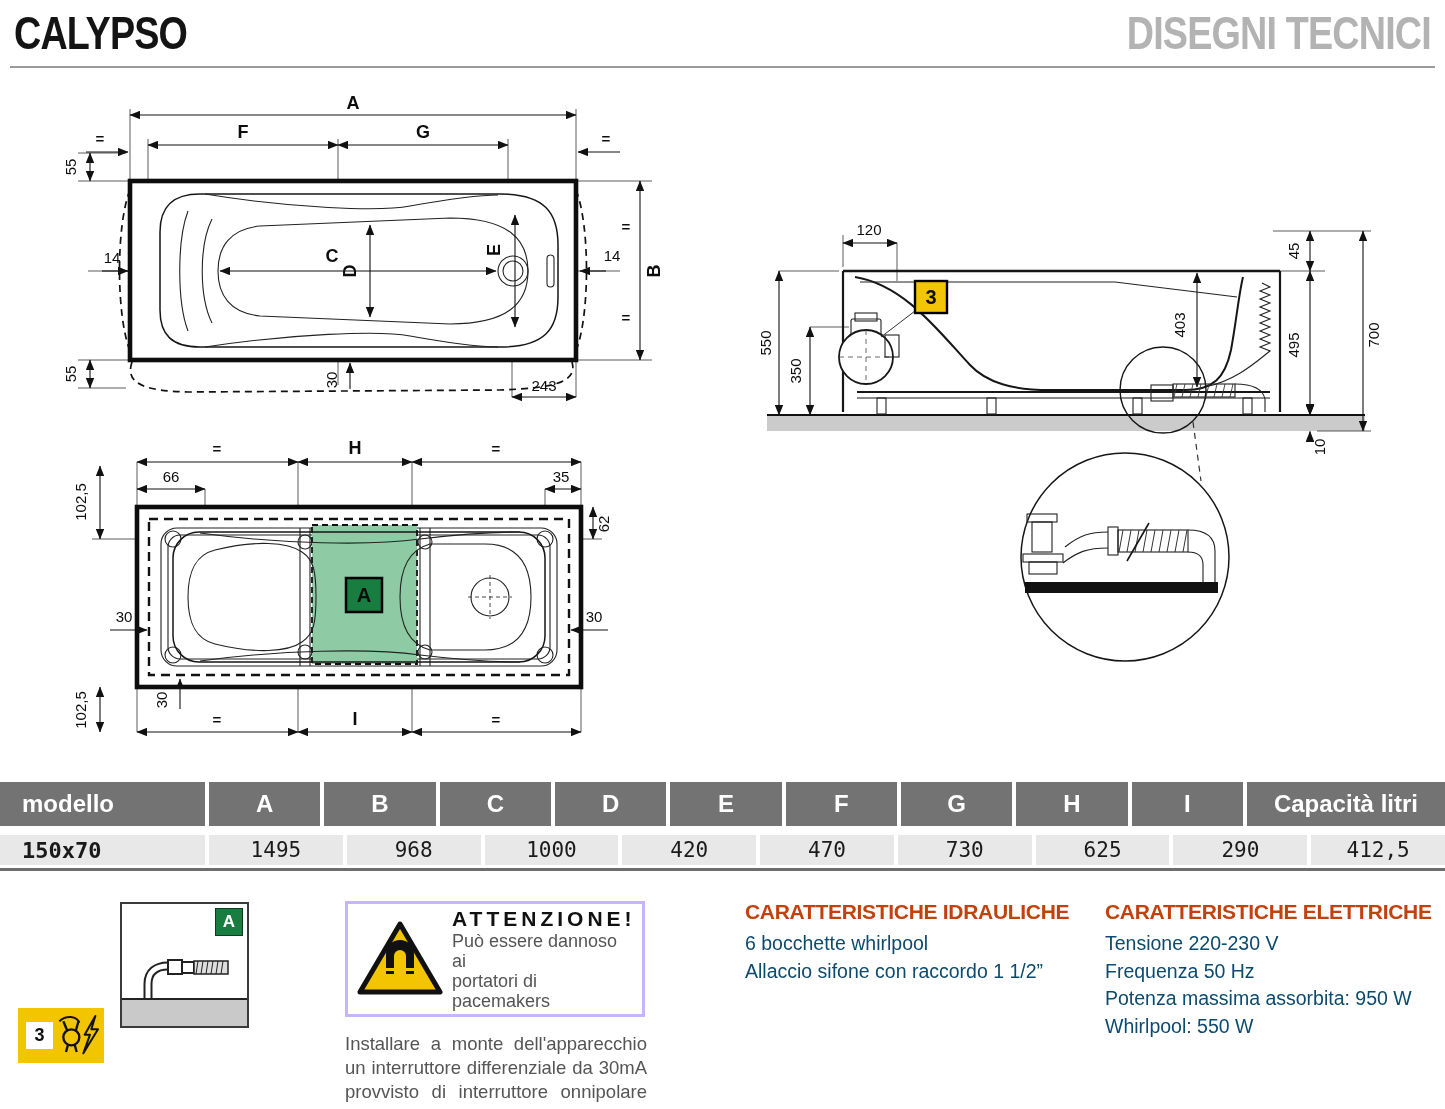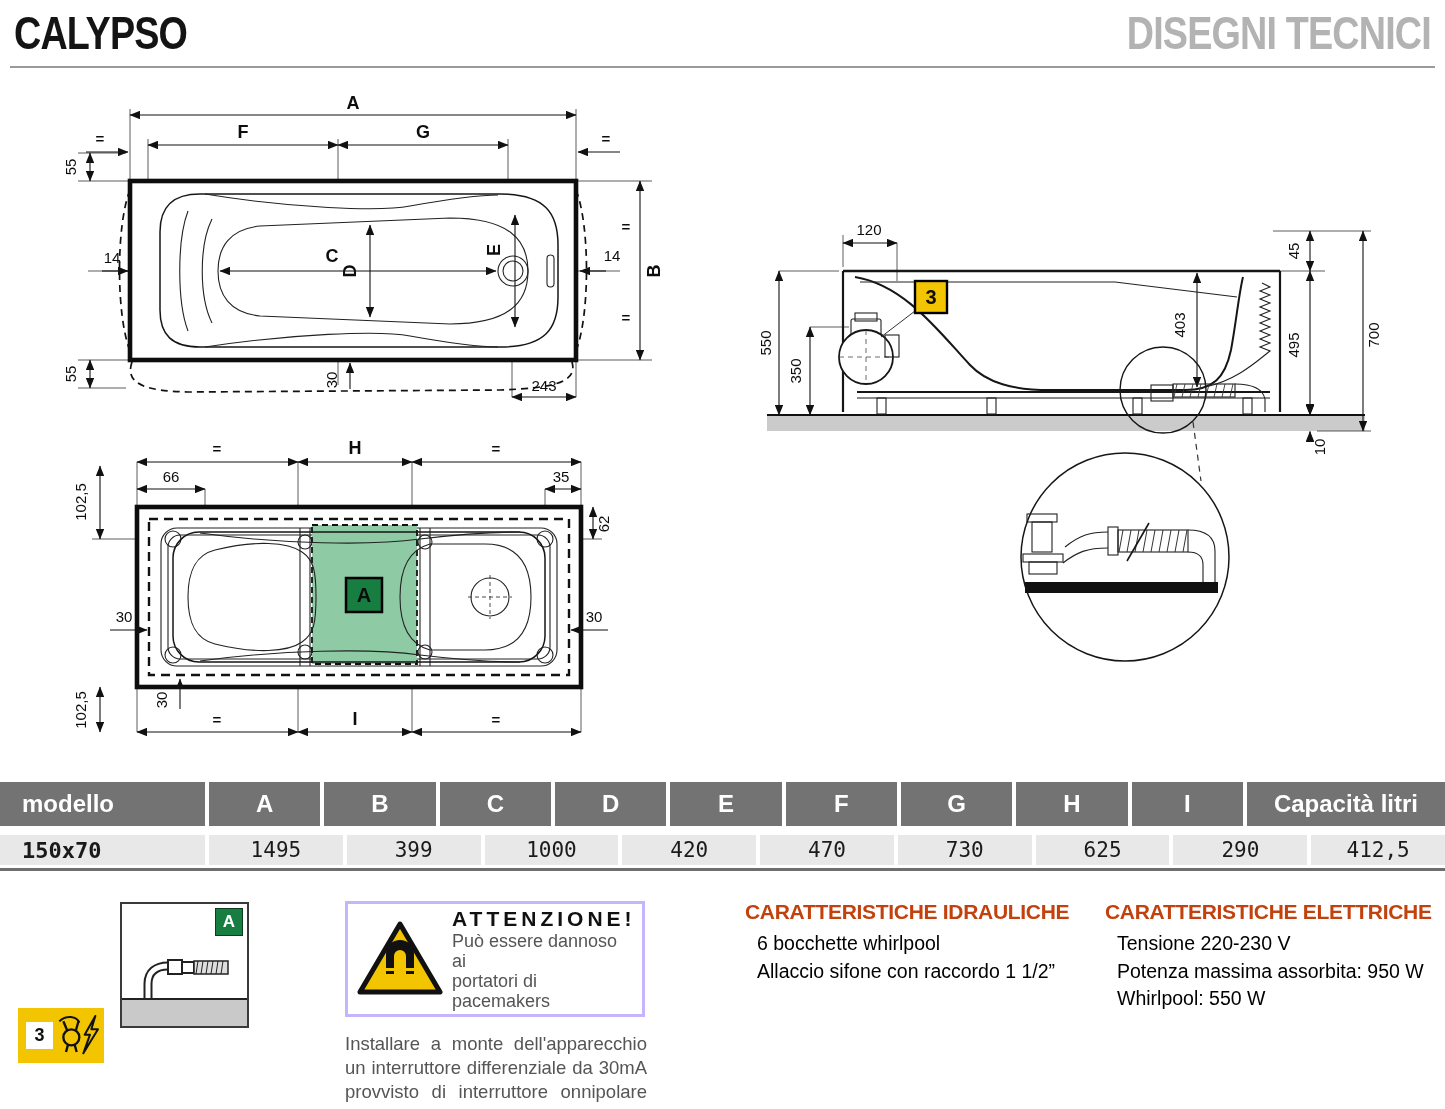--- a/index.html
+++ b/index.html
@@ -38,21 +38,21 @@
   #detail-floor{left:0;right:0;bottom:0;height:26px;background:#c9c9c9;border-top:2px solid #222;}
   .gbadge{background:#177d40;color:#fff;font-weight:bold;display:flex;align-items:center;justify-content:center;border:1px solid #0c3d20;}
   #detail-badge{top:4px;right:4px;width:26px;height:26px;font-size:17px;}
   #elec-badge{left:18px;top:1008px;width:86px;height:55px;background:#f3c400;}
   #elec-num{left:8px;top:14px;width:27px;height:27px;background:#fff;color:#111;font-weight:bold;font-size:18px;display:flex;align-items:center;justify-content:center;}
   #att-box{left:345px;top:901px;width:300px;height:116px;border:3px solid #c4b5fd;box-sizing:border-box;display:flex;align-items:center;padding:6px 8px;}
   #att-title{font-size:21px;font-weight:bold;letter-spacing:4px;color:#111;white-space:nowrap;}
   .att-line{font-size:18px;color:#555;line-height:1.12;}
   #install-note{left:345px;top:1032px;width:302px;font-size:18.5px;line-height:1.3;color:#555;text-align:justify;}
   .spec-col h3{margin:0 0 6px 0;font-size:21px;color:#c2410c;letter-spacing:-0.3px;}
-  .spec-col div{font-size:19.5px;color:#000000;line-height:1.42;margin-left:12px;}
+  .spec-col div{font-size:19.5px;color:#0c4a6e;line-height:1.42;}
   #hydraulic{left:745px;top:900px;width:350px;}
   #electric{left:1105px;top:900px;width:340px;}
 </style>
 </head>
 <body>
 
 <div class="abs" id="title">CALYPSO</div>
 <div class="abs" id="subtitle">DISEGNI TECNICI</div>
 <div class="abs" id="hrule"></div>
 
@@ -290,21 +290,21 @@
     <div class="cell c-dim">E</div>
     <div class="cell c-dim">F</div>
     <div class="cell c-dim">G</div>
     <div class="cell c-dim">H</div>
     <div class="cell c-dim">I</div>
     <div class="cell c-cap">Capacità litri</div>
   </div>
   <div class="trow vrow">
     <div class="vcell first c-model">150x70</div>
     <div class="vcell c-dim">1495</div>
-    <div class="vcell c-dim">399</div>
+    <div class="vcell c-dim">968</div>
     <div class="vcell c-dim">1000</div>
     <div class="vcell c-dim">420</div>
     <div class="vcell c-dim">470</div>
     <div class="vcell c-dim">730</div>
     <div class="vcell c-dim">625</div>
     <div class="vcell c-dim">290</div>
     <div class="vcell c-dim">412,5</div>
   </div>
   <div id="table-rule"></div>
 </div>
@@ -353,15 +353,16 @@
 
 <div class="abs spec-col" id="hydraulic">
   <h3>CARATTERISTICHE IDRAULICHE</h3>
   <div>6 bocchette whirlpool</div>
   <div>Allaccio sifone con raccordo 1 1/2”</div>
 </div>
 
 <div class="abs spec-col" id="electric">
   <h3>CARATTERISTICHE ELETTRICHE</h3>
   <div>Tensione 220-230 V</div>
+  <div>Frequenza 50 Hz</div>
   <div>Potenza massima assorbita: 950 W</div>
   <div>Whirlpool: 550 W</div>
 </div>
 
 </body></html>

